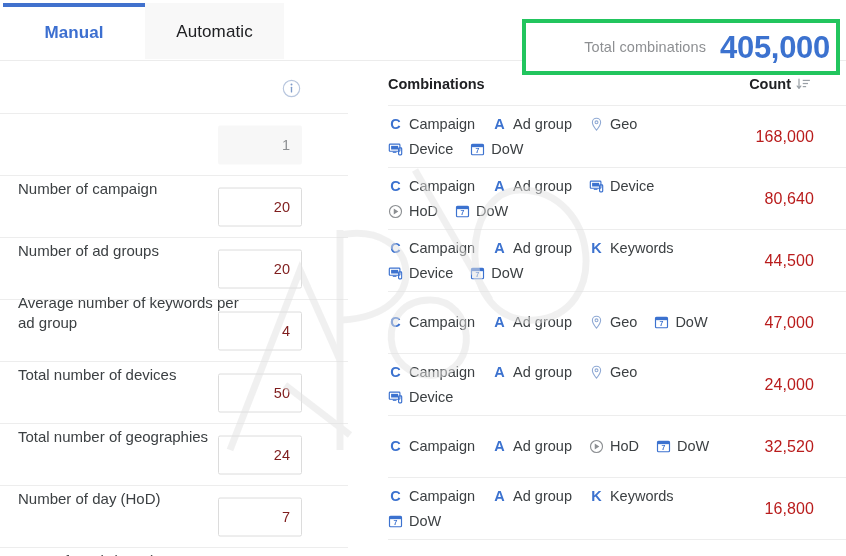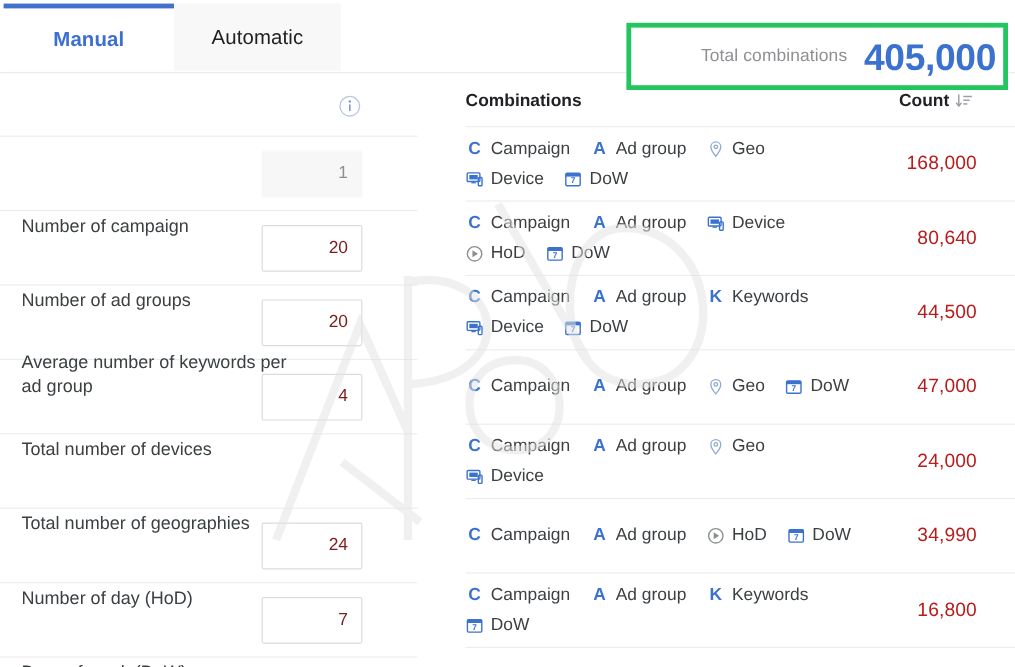--- a/index.html
+++ b/index.html
@@ -262,20 +262,21 @@
       <input class="form-input" type="text" value="20" style="">
     </div>
 
     <div class="form-row">
       <span class="form-label">Total number of devices</span>
       <input class="form-input" type="text" value="4" style="">
     </div>
 
     <div class="form-row">
       <span class="form-label">Total number of geographies</span>
+      <input class="form-input" type="text" value="50" style="">
     </div>
 
     <div class="form-row">
       <span class="form-label">Number of day (HoD)</span>
       <input class="form-input" type="text" value="24" style="">
     </div>
 
     <div class="form-row">
       <span class="form-label">Days of week (DoW)</span>
       <input class="form-input" type="text" value="7" style="">
@@ -537,21 +538,21 @@
               <span class="tag-ico">
                 <svg viewBox="0 0 16 16" width="15" height="15">
                   <rect x="1.6" y="2.6" width="12.8" height="11" rx="1.1" fill="none" stroke="#3c72cf" stroke-width="1.25"></rect>
                   <rect x="1.6" y="2.6" width="12.8" height="2.9" fill="#3c72cf"></rect>
                   <text x="8" y="11.6" font-family="Liberation Sans, sans-serif" font-size="7.4" font-weight="bold" fill="#3c72cf" text-anchor="middle">7</text>
                 </svg>
               </span>
               <span>DoW</span>
             </span>
           </div>
-          <div class="row-count">34,990</div>
+          <div class="row-count">32,520</div>
         </div>
         <div class="table-row">
           <div class="row-tags">
             <span class="tag">
               <span class="tag-ico">
                 <span class="letter">C</span>
               </span>
               <span>Campaign</span>
             </span>
             <span class="tag">

